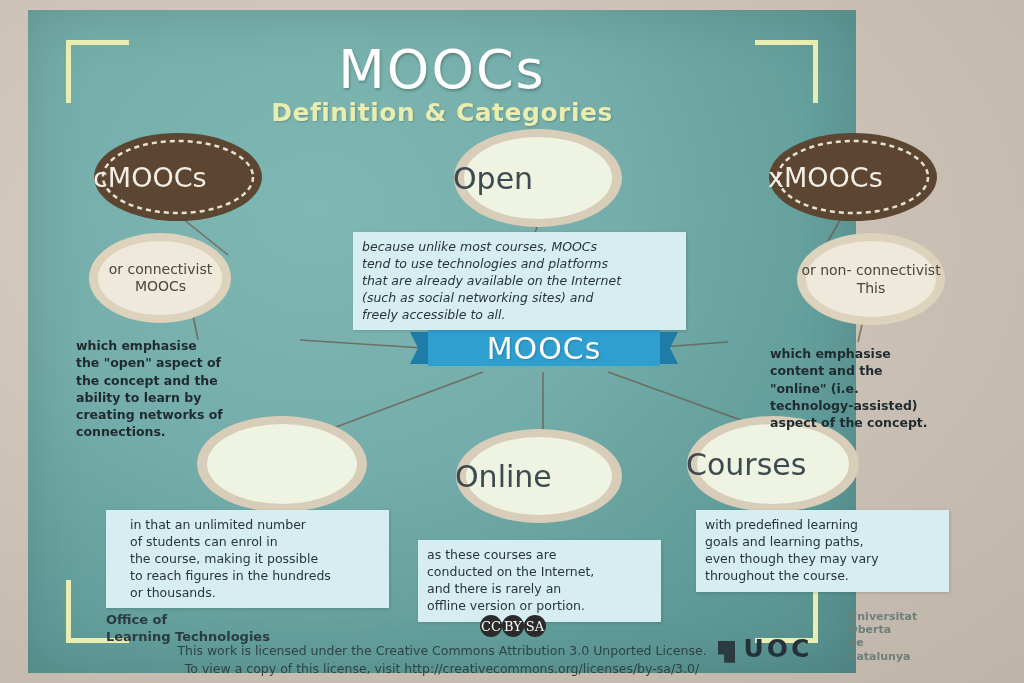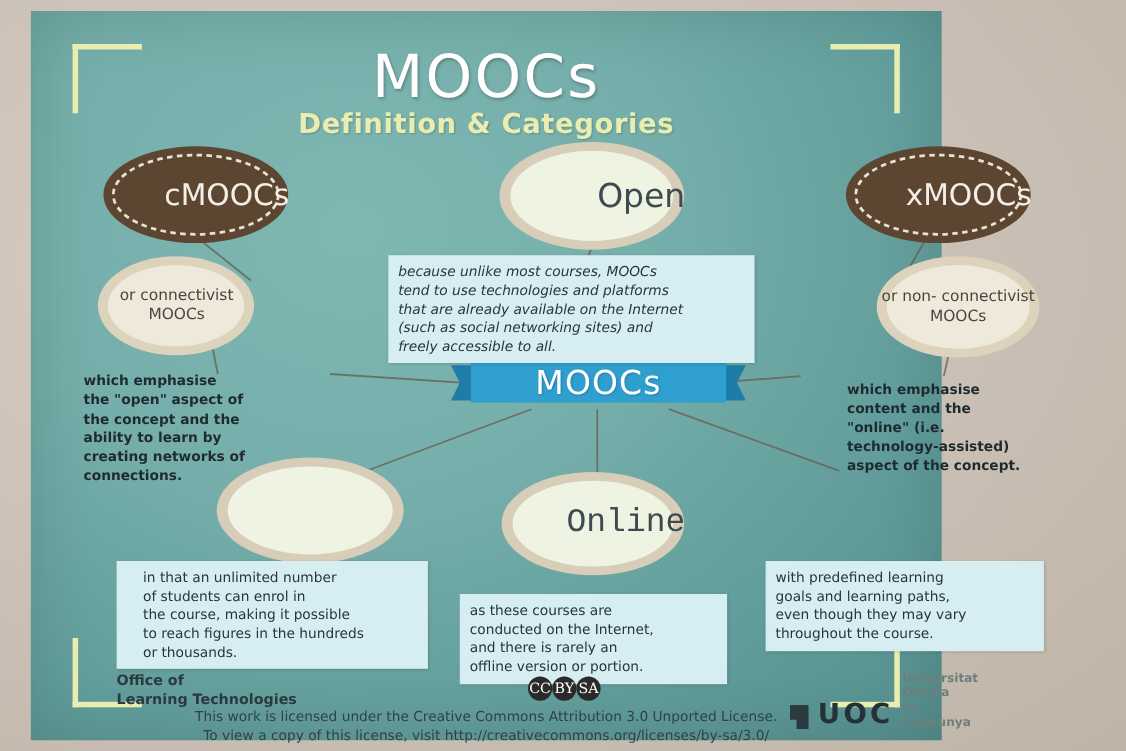--- a/index.html
+++ b/index.html
@@ -76,21 +76,21 @@
     width: 968px;
     height: 663px;
     pointer-events: none;
   }
 
   
   .node {
     position: absolute;
     display: flex;
     align-items: center;
-    justify-content: flex-end;
+    justify-content: flex-start;
     text-align: center;
     border-radius: 50%;
   }
   .node .lbl {
     position: relative;
     z-index: 3;
   }
   .scallop {
     position: absolute;
     left: 0; top: 0;
@@ -195,20 +195,21 @@
     font-size: 25px;
     font-weight: bold;
     letter-spacing: 3px;
   }
   #uoc .uni {
     color: #6d7f7b;
     font-size: 11px;
     line-height: 1.2;
     white-space: pre-line;
     font-weight: bold;
+    margin-left: 28px;
   }
   #license {
     position: absolute;
     left: 0; right: 0;
     top: 632px;
     text-align: center;
     color: #2f4247;
     font-size: 12.5px;
     line-height: 1.45;
     white-space: pre-line;
@@ -279,38 +280,45 @@
     </div>
 
     <div class="node small" style="left:768px; top:222px; width:150px; height:95px;">
       <svg class="scallop" viewBox="0 0 150 95">
         <ellipse cx="75" cy="47" rx="74" ry="46" fill="#ddd2bc"></ellipse>
         <ellipse cx="75" cy="47" rx="65" ry="38" fill="#efe9dc"></ellipse>
       </svg>
       <span class="lbl">or
 non-
 connectivist
-MOOCs</span>
+This</span>
     </div>
 
     <div class="node light" style="left:168px; top:405px; width:172px; height:98px;">
       <svg class="scallop" viewBox="0 0 172 98">
         <ellipse cx="86" cy="49" rx="85" ry="48" fill="#d8cdb8"></ellipse>
         <ellipse cx="86" cy="49" rx="75" ry="40" fill="#eef3e2"></ellipse>
       </svg>
     </div>
 
-    <div class="node light" style="left:427px; top:418px; width:168px; height:96px;font-family:Liberation Mono, monospace;">
+    <div class="node light" style="left:427px; top:418px; width:168px; height:96px;">
       <svg class="scallop" viewBox="0 0 168 96">
         <ellipse cx="84" cy="48" rx="83" ry="47" fill="#d8cdb8"></ellipse>
         <ellipse cx="84" cy="48" rx="73" ry="39" fill="#eef3e2"></ellipse>
       </svg>
       <span class="lbl">Online</span>
     </div>
 
+    <div class="node light" style="left:658px; top:405px; width:175px; height:98px;">
+      <svg class="scallop" viewBox="0 0 175 98">
+        <ellipse cx="87" cy="49" rx="86" ry="48" fill="#d8cdb8"></ellipse>
+        <ellipse cx="87" cy="49" rx="76" ry="40" fill="#eef3e2"></ellipse>
+      </svg>
+      <span class="lbl">Courses</span>
+    </div>
 
     <div id="ribbon">
       <svg viewBox="0 0 268 44" width="268" height="44">
         <polygon points="0,6 22,6 22,38 0,38 8,22" fill="#1e7ca8"></polygon>
         <polygon points="268,6 246,6 246,38 268,38 260,22" fill="#1e7ca8"></polygon>
         <rect x="18" y="0" width="232" height="40" fill="#2f9fd0"></rect>
       </svg>
       <div class="ribbon-label">MOOCs</div>
     </div>
 

